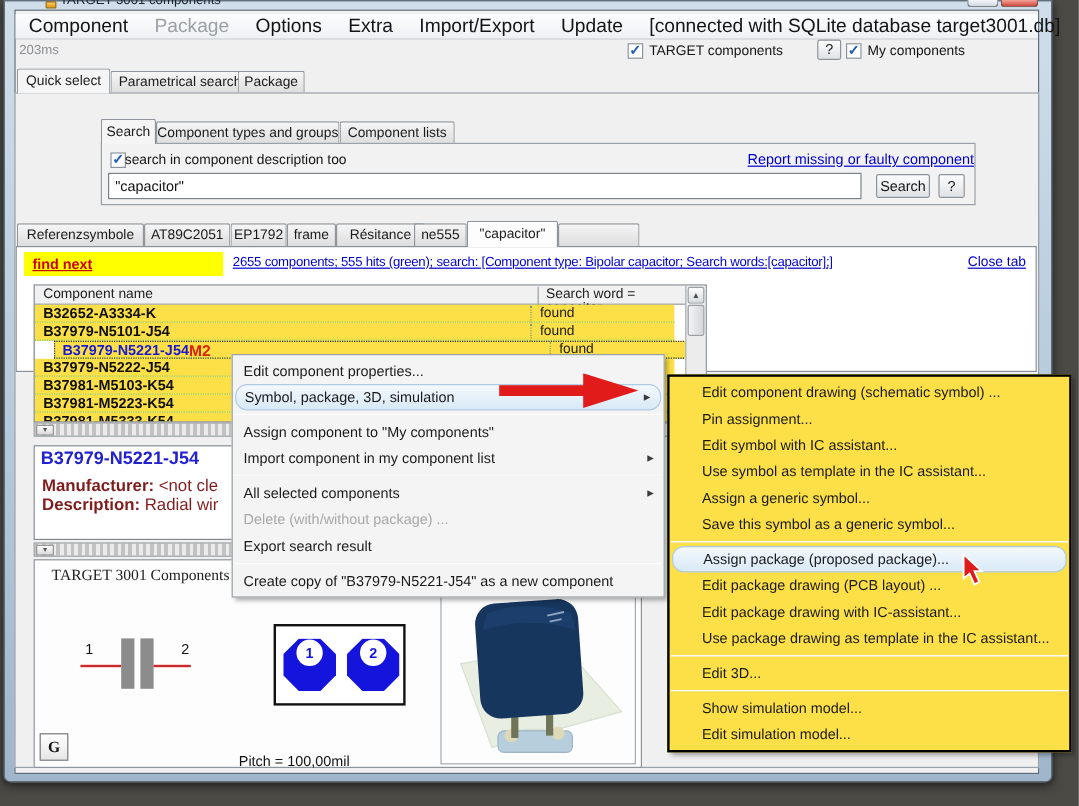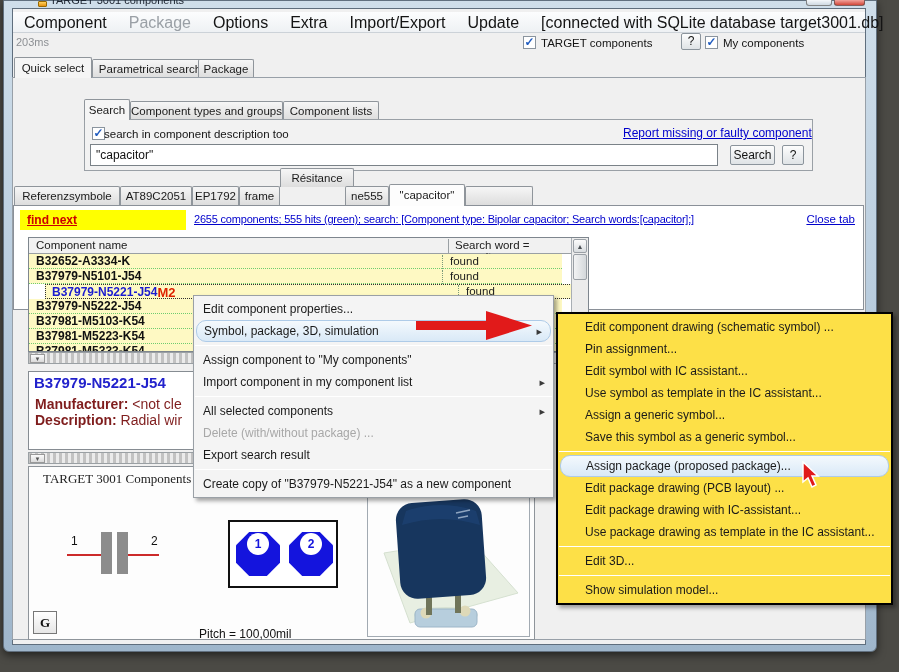--- a/index.html
+++ b/index.html
@@ -41,21 +41,21 @@
   .results-box { left:13px; top:205px; width:851px; height:105px; background:#fff; border:1px solid #8a9098; }
   .find-next { left:20px; top:210px; width:166px; height:20px; background:#ffff00; font-size:12px; font-weight:bold; color:#cc0000; text-decoration:underline; line-height:20px; padding-left:7px; }
   .summary { left:194px; top:213px; width:600px; font-size:11px; letter-spacing:-0.2px; }
   .close-tab { left:770px; top:213px; width:85px; text-align:right; font-size:11.5px; }
 
   
   .table-box { left:28px; top:237px; width:561px; height:115px; background:#fff; border:1px solid #7e868e; overflow:hidden; }
   .thead { position:absolute; left:0; top:0; width:542px; height:16px; background:#f1f1f1; border-bottom:1px solid #9aa0a4; font-size:11.5px; color:#202020; }
   .thead .c1 { position:absolute; left:7px; top:1px; }
   .thead .c2 { position:absolute; left:419px; top:1px; width:123px; border-left:1px solid #9aa0a4; padding-left:6px; height:15px; }
-  .trow { position:absolute; left:0; width:533px; height:15px; background:#fef9c3; border-bottom:1px dotted #6fcc6f; }
+  .trow { position:absolute; left:0; width:533px; height:15px; background:#fde047; border-bottom:1px dotted #6fcc6f; }
   .tname { position:absolute; left:7px; top:0px; font-size:12px; font-weight:bold; color:#101010; white-space:nowrap; }
   .tres { position:absolute; left:413px; top:1px; width:129px; font-size:11.5px; color:#202020; padding-left:7px; border-left:1px dotted #7a9a7a; height:14px; }
   .trow.sel { outline:1px dotted #303030; outline-offset:-1px; }
   .trow.sel .tname { color:#1a1ad0; }
   .marker { color:#dd2200; font-size:13px; font-weight:bold; position:relative; top:1px; }
   .vscroll { position:absolute; right:0; top:0; width:17px; height:113px; background:#ececec; border-left:1px solid #a8aeb4; }
   .sbtn { position:absolute; left:1px; width:14px; height:14px; background:linear-gradient(#fcfcfc,#d8dcdf); border:1px solid #9aa0a6; border-radius:2px; font-size:7px; color:#4a4f54; text-align:center; line-height:13px; }
   .sthumb { position:absolute; left:1px; top:16px; width:14px; height:26px; background:linear-gradient(90deg,#f2f3f4,#d4d8db); border:1px solid #9aa0a6; border-radius:2px; }
 
   .splitter { background:repeating-linear-gradient(90deg,#c2c2c2 0 3px,#ebebeb 3px 6px); border:1px solid #9aa0a4; height:12px; }
@@ -136,21 +136,21 @@
 <div class="abs cb-label" style="left:104px; top:128px; z-index:2;">search in component description too</div>
 <div class="abs link" style="left:623px; top:126px; font-size:12px; z-index:2;">Report missing or faulty component</div>
 <input class="abs search-input" style="z-index: 2;" value="&quot;capacitor&quot;">
 <div class="abs btn" style="left:730px; top:145px; width:45px; height:20px; line-height:18px; z-index:2;">Search</div>
 <div class="abs btn" style="left:782px; top:145px; width:22px; height:20px; line-height:18px; z-index:2;">?</div>
 
 <div class="abs tab" style="left:14px;  top:186px; width:106px; height:19px; line-height:18px;">Referenzsymbole</div>
 <div class="abs tab" style="left:120px; top:186px; width:72px; height:19px; line-height:18px;">AT89C2051</div>
 <div class="abs tab" style="left:192px; top:186px; width:47px; height:19px; line-height:18px;">EP1792</div>
 <div class="abs tab" style="left:239px; top:186px; width:41px; height:19px; line-height:18px;">frame</div>
-<div class="abs tab" style="left:280px; top:168px; width:74px; height:19px; line-height:18px;">Résitance</div>
+<div class="abs tab" style="left:280px; top:186px; width:74px; height:19px; line-height:18px;">Résitance</div>
 <div class="abs tab" style="left:345px; top:186px; width:44px; height:19px; line-height:18px;">ne555</div>
 <div class="abs tab activewhite" style="left:389px; top:184px; width:76px; height:22px; line-height:21px;">"capacitor"</div>
 <div class="abs tab" style="left:465px; top:186px; width:68px; height:19px;"></div>
 
 <div class="abs results-box"></div>
 <div class="abs find-next">find next</div>
 <div class="abs summary link">2655 components; 555 hits (green); search: [Component type: Bipolar capacitor; Search words:[capacitor];]</div>
 <div class="abs close-tab link">Close tab</div>
 
 <div class="abs table-box">
@@ -264,20 +264,21 @@
   <div class="mi">Save this symbol as a generic symbol...</div>
   <div class="msep"></div>
   <div class="mi hl">Assign package (proposed package)...</div>
   <div class="mi">Edit package drawing (PCB layout) ...</div>
   <div class="mi">Edit package drawing with IC-assistant...</div>
   <div class="mi">Use package drawing as template in the IC assistant...</div>
   <div class="msep"></div>
   <div class="mi">Edit 3D...</div>
   <div class="msep"></div>
   <div class="mi">Show simulation model...</div>
+  <div class="mi">Edit simulation model...</div>
 </div>
 
 <svg class="abs annot" style="left:408px; top:311px;" width="130" height="30">
   <rect x="8" y="10" width="72" height="9" fill="#e11a1a"></rect>
   <polygon points="78,0 124,14.5 78,29" fill="#e11a1a"></polygon>
 </svg>
 <svg class="abs annot" style="left:801px; top:461px; z-index:90;" width="20" height="28">
   <polygon points="2,1 2,21 7,17 11,26 15,24 11,15 17,15" fill="#e01b1b" stroke="#ffffff" stroke-width="1.5"></polygon>
 </svg>
 

